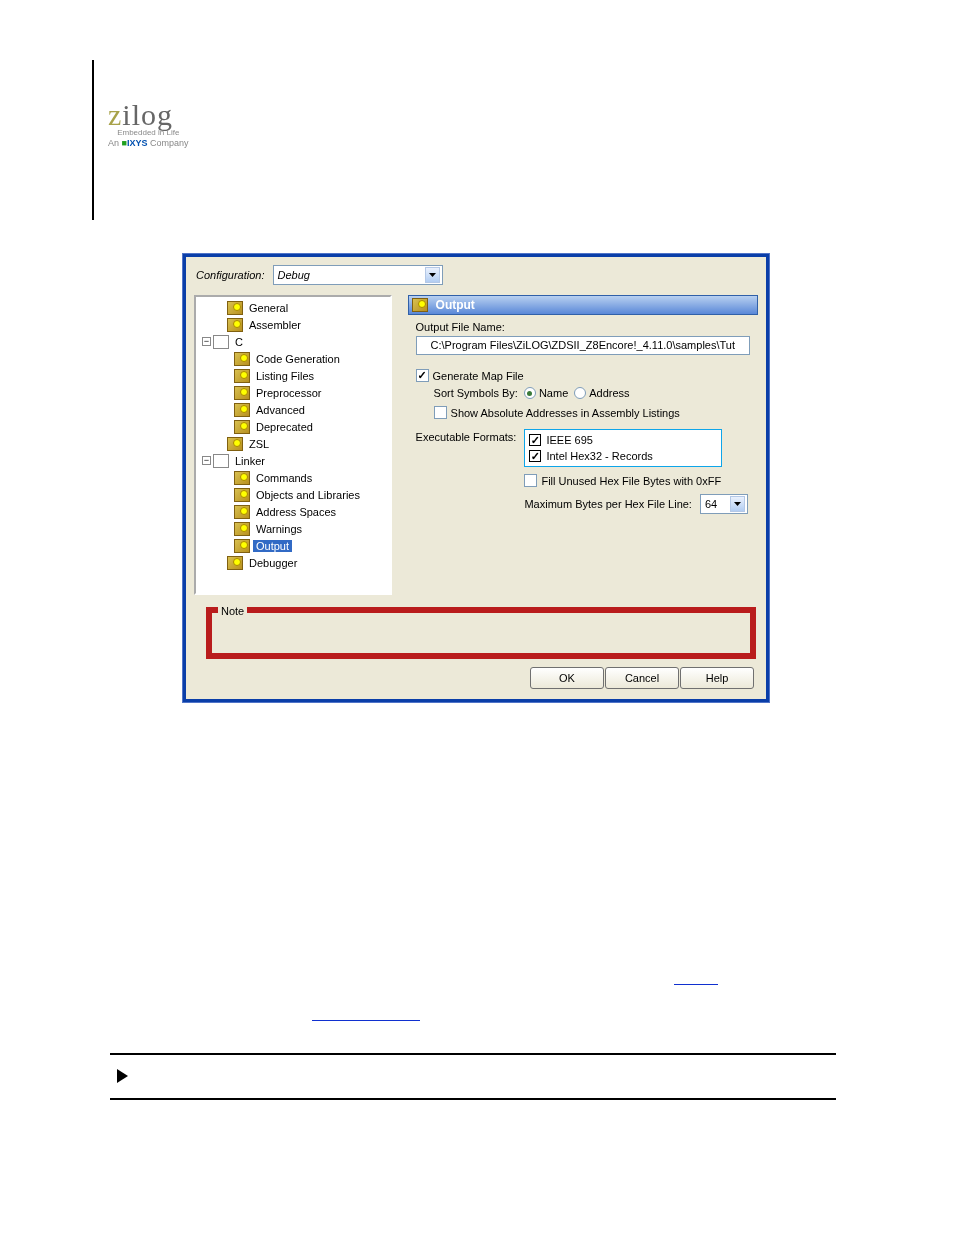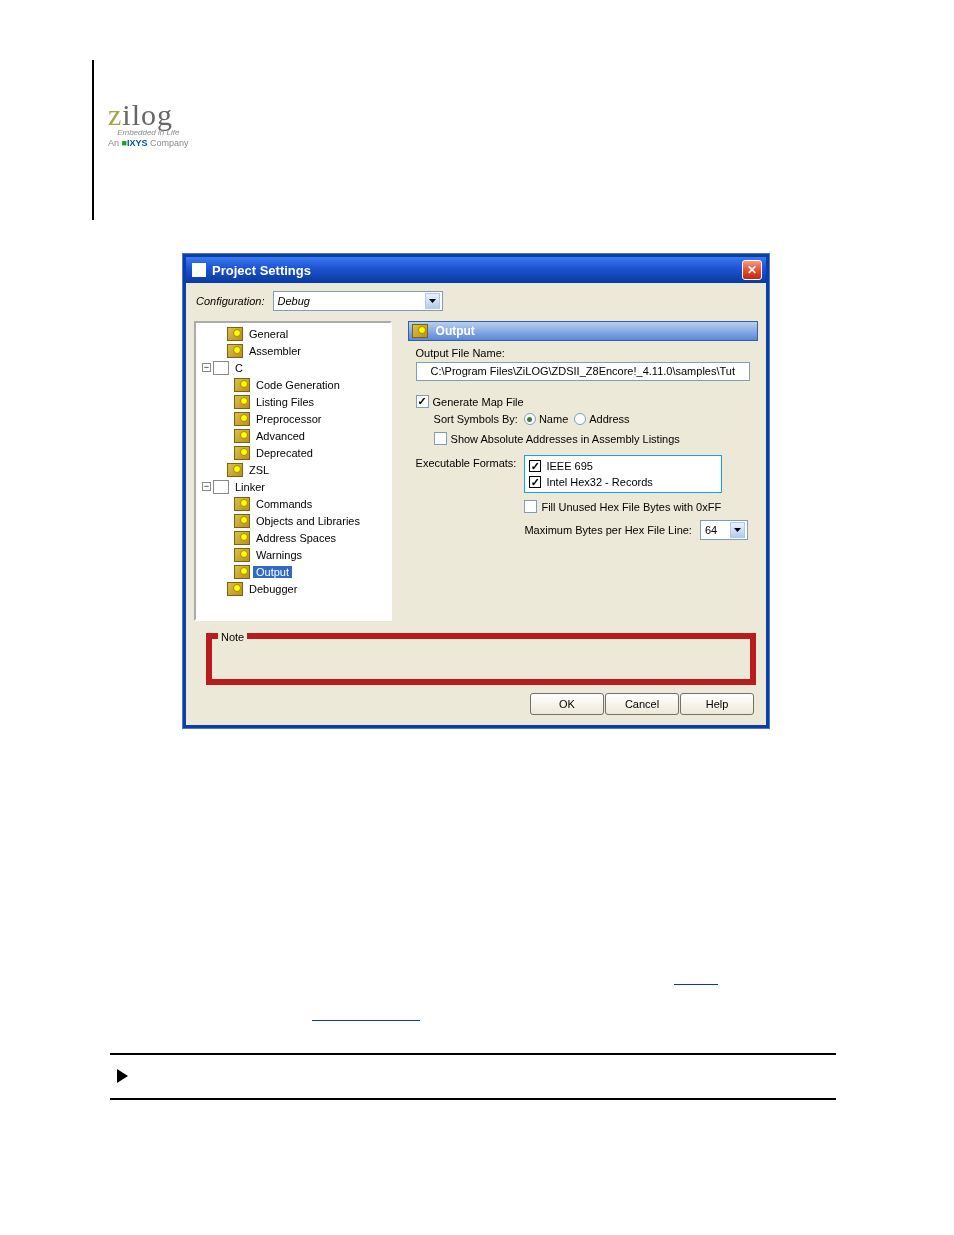--- a/index.html
+++ b/index.html
@@ -24,21 +24,20 @@
     font-size: 30px;
     letter-spacing: 1px;
   }
   .zilog .z { color: #a8a24a; }
   .zilog .ilog { color: #666; }
   .tagline {
     font-size: 8px;
     color: #8a8a8a;
     text-align: center;
     margin-top: -4px;
-    font-style: italic;
   }
   .ixys {
     font-size: 9px;
     color: #888;
     text-align: center;
     margin-top: 1px;
   }
   .ixys .g { color: #1fa01f; font-weight: bold; font-style: normal; }
   .ixys .ixysword { color: #0050b0; font-weight: bold; }
   .vrule {
@@ -327,25 +326,20 @@
 
 <div class="logo-area">
   <div class="zilog"><span class="z">z</span><span class="ilog">ilog</span></div>
   <div class="tagline">Embedded in Life</div>
   <div class="ixys">
     <span>An</span> <span class="g">■</span><span class="ixysword">IXYS</span> <span>Company</span>
   </div>
 </div>
 
 <div class="dialog">
-  <div class="titlebar">
-    <div class="title-ico"></div>
-    <div class="title-text">Project Settings</div>
-    <div class="close-btn">✕</div>
-  </div>
 
   <div class="config-row">
     <span>Configuration:</span>
     <div class="select-box">
       <span>Debug</span>
       <div class="sel-arrow">
         <svg width="7" height="4">
             <polygon points="0,0 7,0 3.5,4" fill="#000"></polygon>
           </svg>
       </div>

